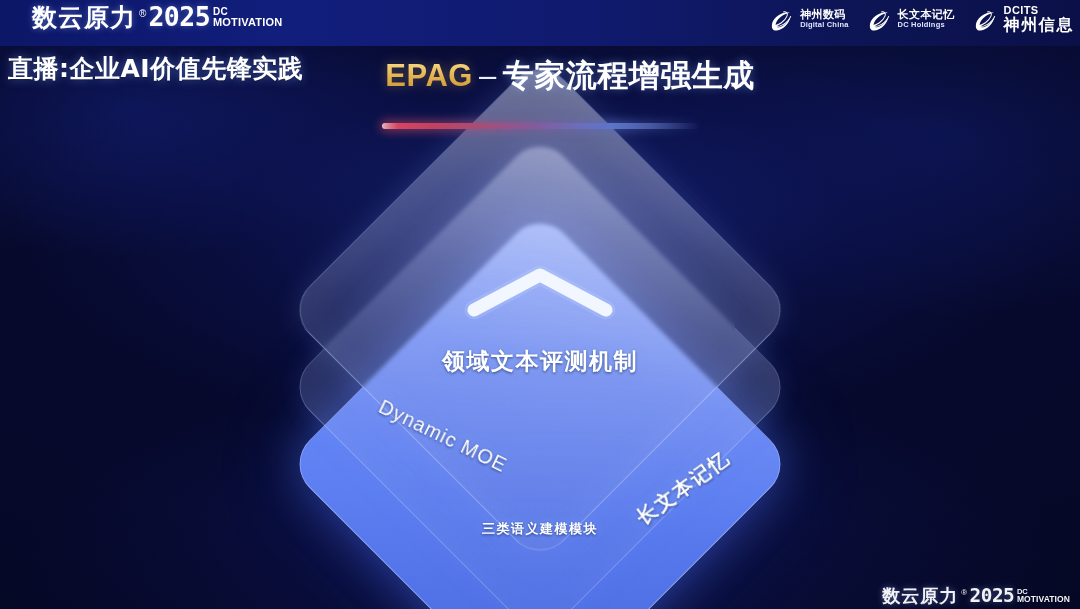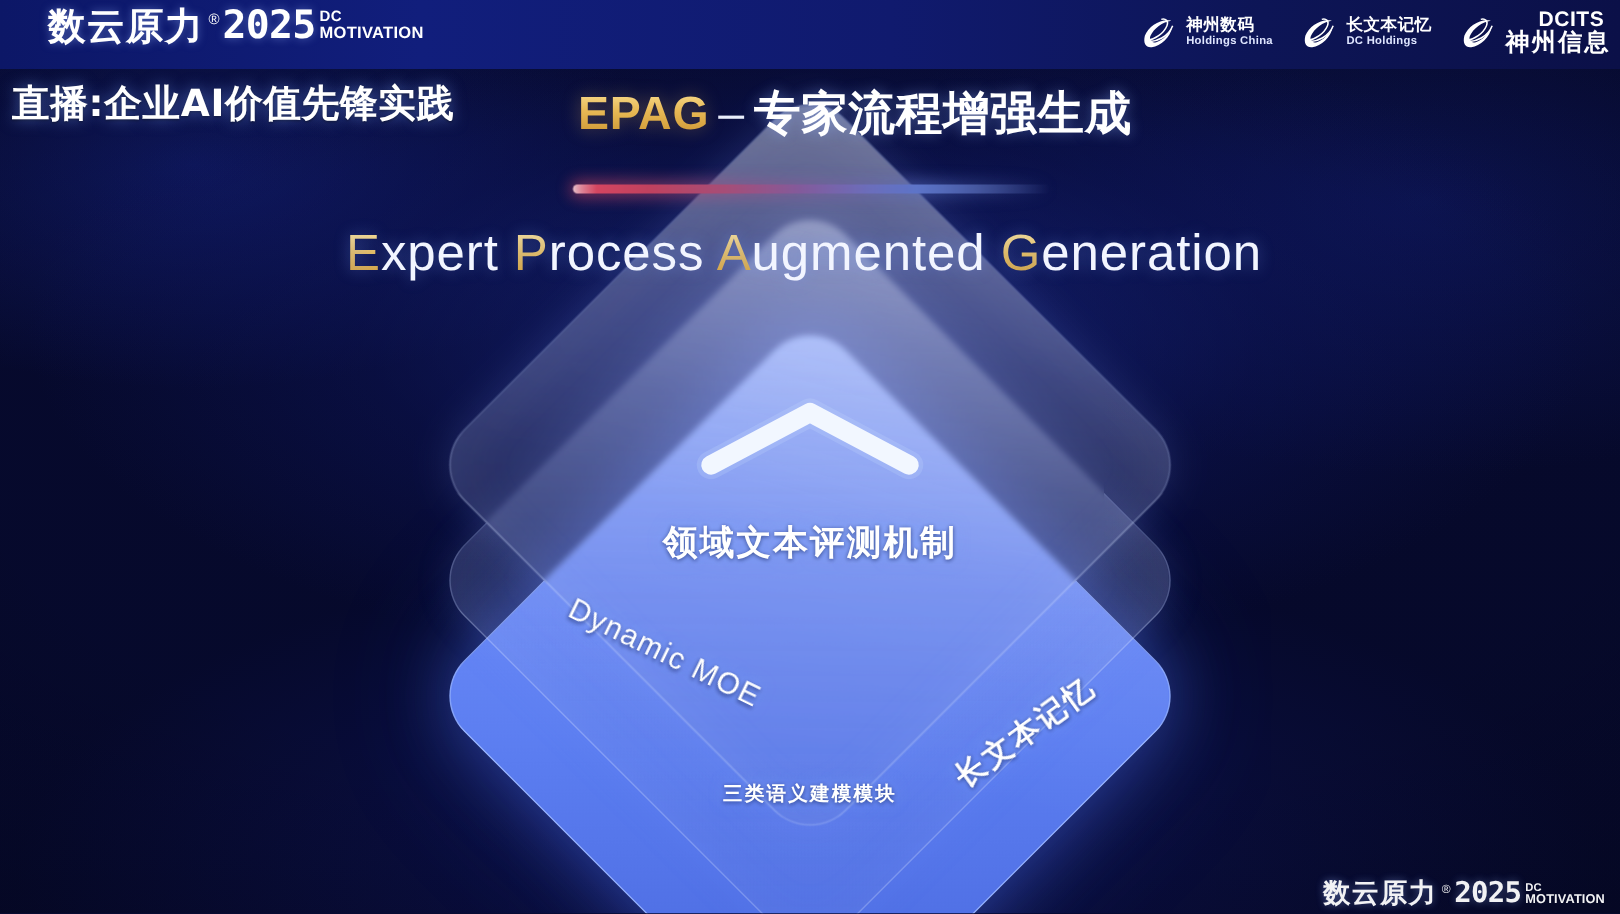--- a/index.html
+++ b/index.html
@@ -71,21 +71,21 @@
   #partners{
     position:absolute; right:6px; top:5px; z-index:8;
     display:flex; align-items:center; gap:17px;
   }
   .partner{ display:flex; align-items:center; gap:5px;justify-content:flex-end; }
   .swirl{ width:27px; height:27px; flex:none; }
   .p-txt{ display:flex; flex-direction:column; line-height:1.08; }
   .p-cn{ font-size:11px; font-weight:700; color:#fff;
          font-family:"DejaVu Sans","Liberation Sans",sans-serif; letter-spacing:.4px; white-space:nowrap;}
   .p-en{ font-size:7.5px; font-weight:700; color:#dfe6ff; letter-spacing:.2px; white-space:nowrap;}
-  .p-big{ font-size:14px; font-weight:700; color:#fff; letter-spacing:.4px; line-height:1.02;margin-left:22px;}
+  .p-big{ font-size:11px; font-weight:700; color:#fff; letter-spacing:.4px; line-height:1.02;}
   .p-sub{ font-size:16px; font-weight:700; color:#fff; letter-spacing:1.6px;
           font-family:"DejaVu Sans","Liberation Sans",sans-serif;}
 
   
   #epag-title{
     position:absolute; left:0; right:0; top:55px; z-index:7;
     text-align:center; white-space:nowrap;
     font-size:31px; font-weight:700; letter-spacing:.5px;
     padding-left:60px;
   }
@@ -224,21 +224,21 @@
 
   <div id="partners">
 
     <div class="partner">
       <svg class="swirl" viewBox="0 0 64 64">
         <path d="M10 40c6-16 26-28 42-24-14 2-28 12-33 24-3 7 2 12 9 10 10-3 20-13 25-24-2 16-18 30-32 32-9 1-14-5-11-18z" fill="#ffffff"></path>
         <path d="M54 24c-6 16-26 28-42 24 14-2 28-12 33-24 3-7-2-12-9-10" fill="none" stroke="#ffffff" stroke-width="2.4"></path>
       </svg>
       <span class="p-txt">
         <span class="p-cn">神州数码</span>
-        <span class="p-en">Holdings China</span>
+        <span class="p-en">Digital China</span>
       </span>
     </div>
 
     <div class="partner">
       <svg class="swirl" viewBox="0 0 64 64">
         <path d="M10 40c6-16 26-28 42-24-14 2-28 12-33 24-3 7 2 12 9 10 10-3 20-13 25-24-2 16-18 30-32 32-9 1-14-5-11-18z" fill="#ffffff"></path>
         <path d="M54 24c-6 16-26 28-42 24 14-2 28-12 33-24 3-7-2-12-9-10" fill="none" stroke="#ffffff" stroke-width="2.4"></path>
       </svg>
       <span class="p-txt">
         <span class="p-cn">长文本记忆</span>
@@ -258,26 +258,20 @@
     </div>
 
   </div>
 
   <div id="epag-title">
     <span class="acr">EPAG</span><span class="dash">–</span><span class="cnpart">专家流程增强生成</span>
   </div>
 
   <div id="divider"></div>
 
-  <div id="subtitle">
-    <span><span class="g">E</span><span>xpert</span></span>
-    <span><span class="g">P</span><span>rocess</span></span>
-    <span><span class="g">A</span><span>ugmented</span></span>
-    <span><span class="g">G</span><span>eneration</span></span>
-  </div>
 
   <div id="stack">
 
     <div class="layer l-bot">
         <span class="sheen"></span>
       </div>
     <div class="layer l-mid">
         <span class="sheen"></span>
       </div>
     <div class="layer l-top">

